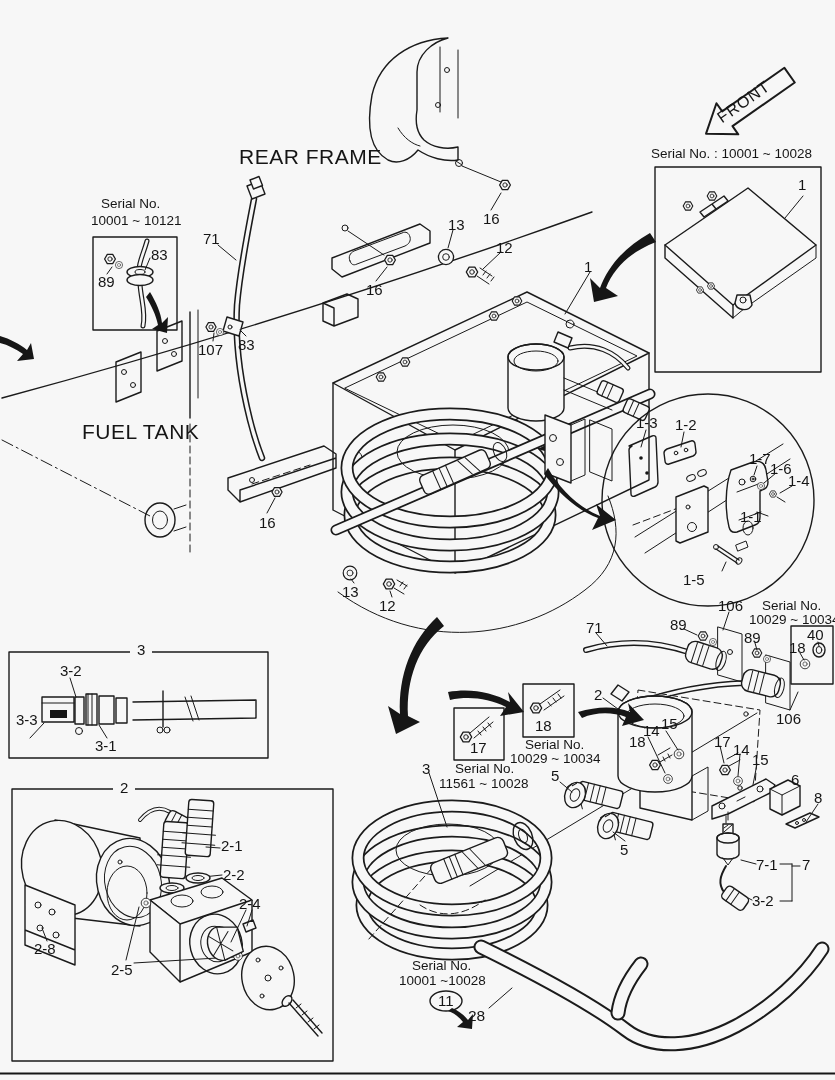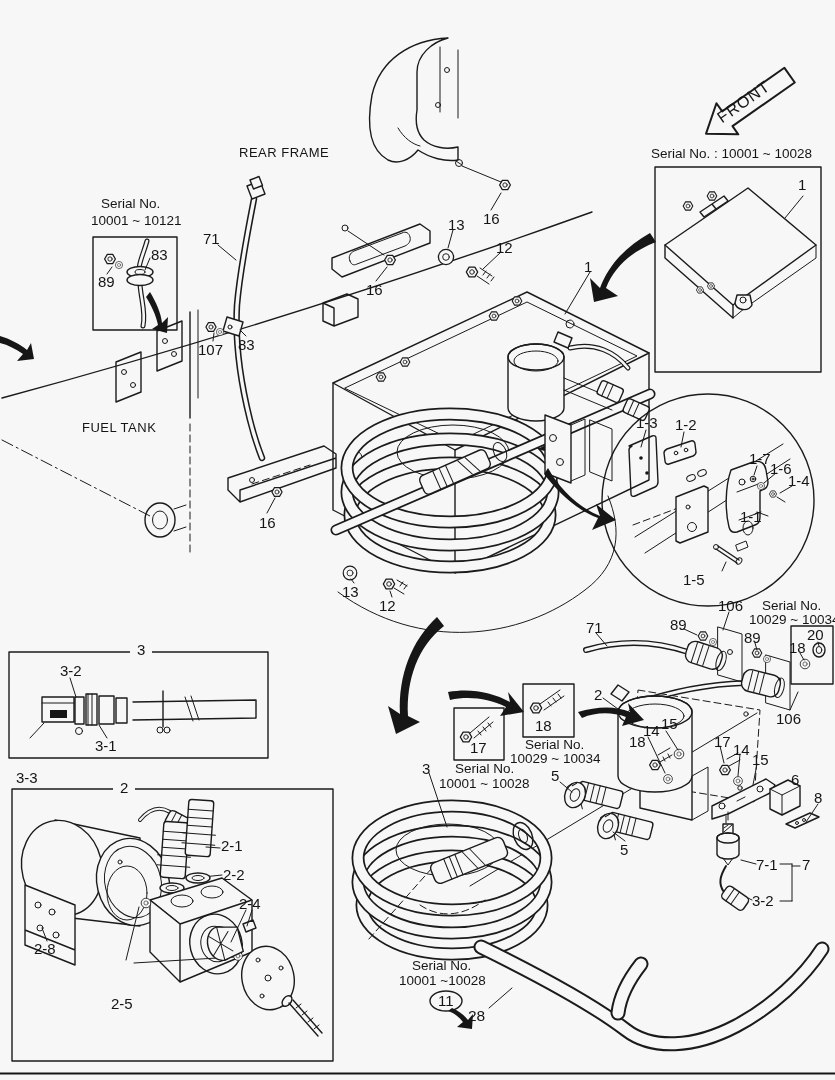--- a/index.html
+++ b/index.html
@@ -10,21 +10,21 @@
   .lt{fill:none;stroke:#1b1b1b;stroke-width:1;stroke-linecap:round}
   .lx{fill:none;stroke:#1b1b1b;stroke-width:2;stroke-linejoin:round}
   .wf{fill:#f7f7f7;stroke:#1b1b1b;stroke-width:1.4;stroke-linejoin:round}
   .bk{fill:#161616;stroke:none}
   .dsh{stroke-dasharray:7 4}
   .ddt{stroke-dasharray:12 4 2 4}
   .to{fill:none;stroke:#1b1b1b;stroke-linecap:round}
   .ti{fill:none;stroke:#f7f7f7;stroke-linecap:round}
   .lbl{position:absolute;font-size:15px;line-height:1.05;white-space:nowrap;}
   .sn{font-size:13.5px;}
-  .ttl{font-size:13px;letter-spacing:.5px;}
+  .ttl{font-size:21px;letter-spacing:.5px;}
   .boxcap{background:#f7f7f7;padding:0 7px;}
 </style>
 </head>
 <body>
 
 <div class="page">
 
 <svg width="835" height="1080" viewBox="0 0 835 1080">
   <defs>
     <g id="hx">
@@ -488,58 +488,58 @@
 <span class="lbl" style="left:788px;top:473px">1-4</span>
 <span class="lbl" style="left:740px;top:509px">1-1</span>
 <span class="lbl" style="left:683px;top:572px">1-5</span>
 
 <span class="lbl" style="left:586px;top:620px">71</span>
 <span class="lbl" style="left:670px;top:617px">89</span>
 <span class="lbl" style="left:718px;top:598px">106</span>
 <span class="lbl sn" style="left:762px;top:599px">Serial No.</span>
 <span class="lbl sn" style="left:749px;top:613px">10029 ~ 10034</span>
 <span class="lbl" style="left:744px;top:630px">89</span>
-<span class="lbl" style="left:807px;top:627px">20</span>
+<span class="lbl" style="left:807px;top:627px">40</span>
 <span class="lbl" style="left:789px;top:640px">18</span>
 <span class="lbl" style="left:776px;top:711px">106</span>
 <span class="lbl" style="left:594px;top:687px">2</span>
 
 <span class="lbl" style="left:629px;top:734px">18</span>
 <span class="lbl" style="left:643px;top:723px">14</span>
 <span class="lbl" style="left:661px;top:716px">15</span>
 <span class="lbl" style="left:714px;top:734px">17</span>
 <span class="lbl" style="left:733px;top:742px">14</span>
 <span class="lbl" style="left:752px;top:752px">15</span>
 
 <span class="lbl" style="left:470px;top:740px">17</span>
 <span class="lbl sn" style="left:455px;top:762px">Serial No.</span>
-<span class="lbl sn" style="left:439px;top:777px">10001 ~ 10028</span>
+<span class="lbl sn" style="left:439px;top:777px">11561 ~ 10028</span>
 <span class="lbl" style="left:535px;top:718px">18</span>
 <span class="lbl sn" style="left:525px;top:738px">Serial No.</span>
 <span class="lbl sn" style="left:510px;top:752px">10029 ~ 10034</span>
 
 <span class="lbl" style="left:422px;top:761px">3</span>
 <span class="lbl" style="left:551px;top:768px">5</span>
 <span class="lbl" style="left:620px;top:842px">5</span>
 <span class="lbl" style="left:791px;top:772px">6</span>
 <span class="lbl" style="left:814px;top:790px">8</span>
 <span class="lbl" style="left:756px;top:857px">7-1</span>
 <span class="lbl" style="left:802px;top:857px">7</span>
 <span class="lbl" style="left:752px;top:893px">3-2</span>
 
 <span class="lbl boxcap" style="left:130px;top:642px">3</span>
 <span class="lbl" style="left:60px;top:663px">3-2</span>
-<span class="lbl" style="left:16px;top:770px">3-3</span>
+<span class="lbl" style="left:16px;top:712px">3-3</span>
 <span class="lbl" style="left:95px;top:738px">3-1</span>
 
 <span class="lbl boxcap" style="left:113px;top:780px">2</span>
 <span class="lbl" style="left:221px;top:838px">2-1</span>
 <span class="lbl" style="left:223px;top:867px">2-2</span>
 <span class="lbl" style="left:239px;top:896px">2-4</span>
 <span class="lbl" style="left:34px;top:941px">2-8</span>
-<span class="lbl" style="left:111px;top:996px">2-5</span>
+<span class="lbl" style="left:111px;top:962px">2-5</span>
 
 <span class="lbl sn" style="left:412px;top:959px">Serial No.</span>
 <span class="lbl sn" style="left:399px;top:974px">10001 ~10028</span>
 <span class="lbl" style="left:438px;top:993px">11</span>
 <span class="lbl" style="left:468px;top:1008px;font-size:15.5px">28</span>
 
 </div>
 
 </body></html>

